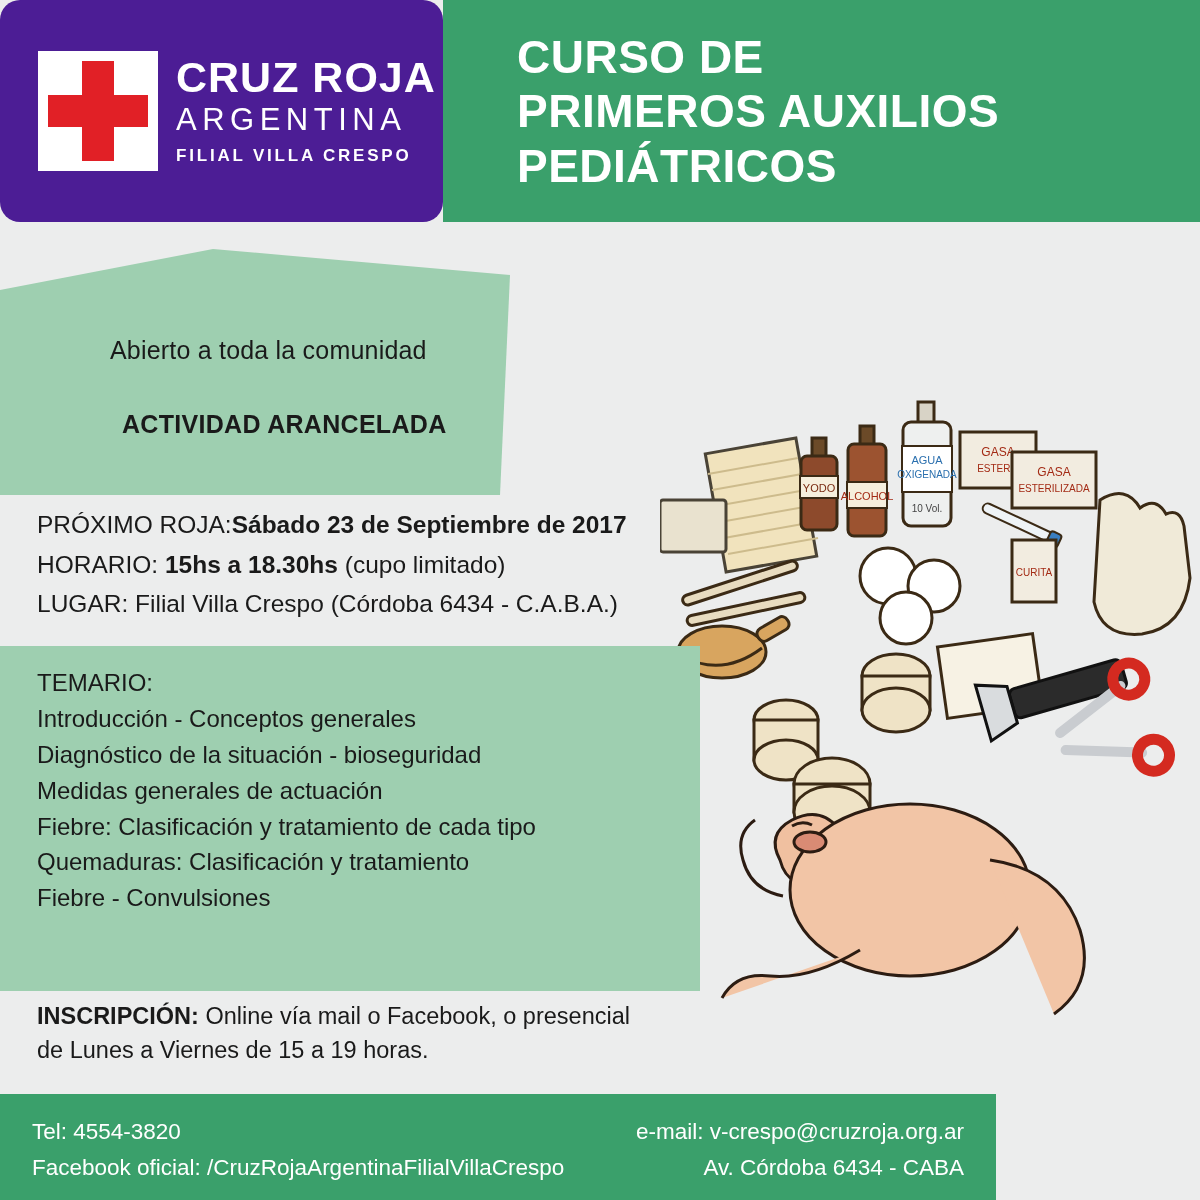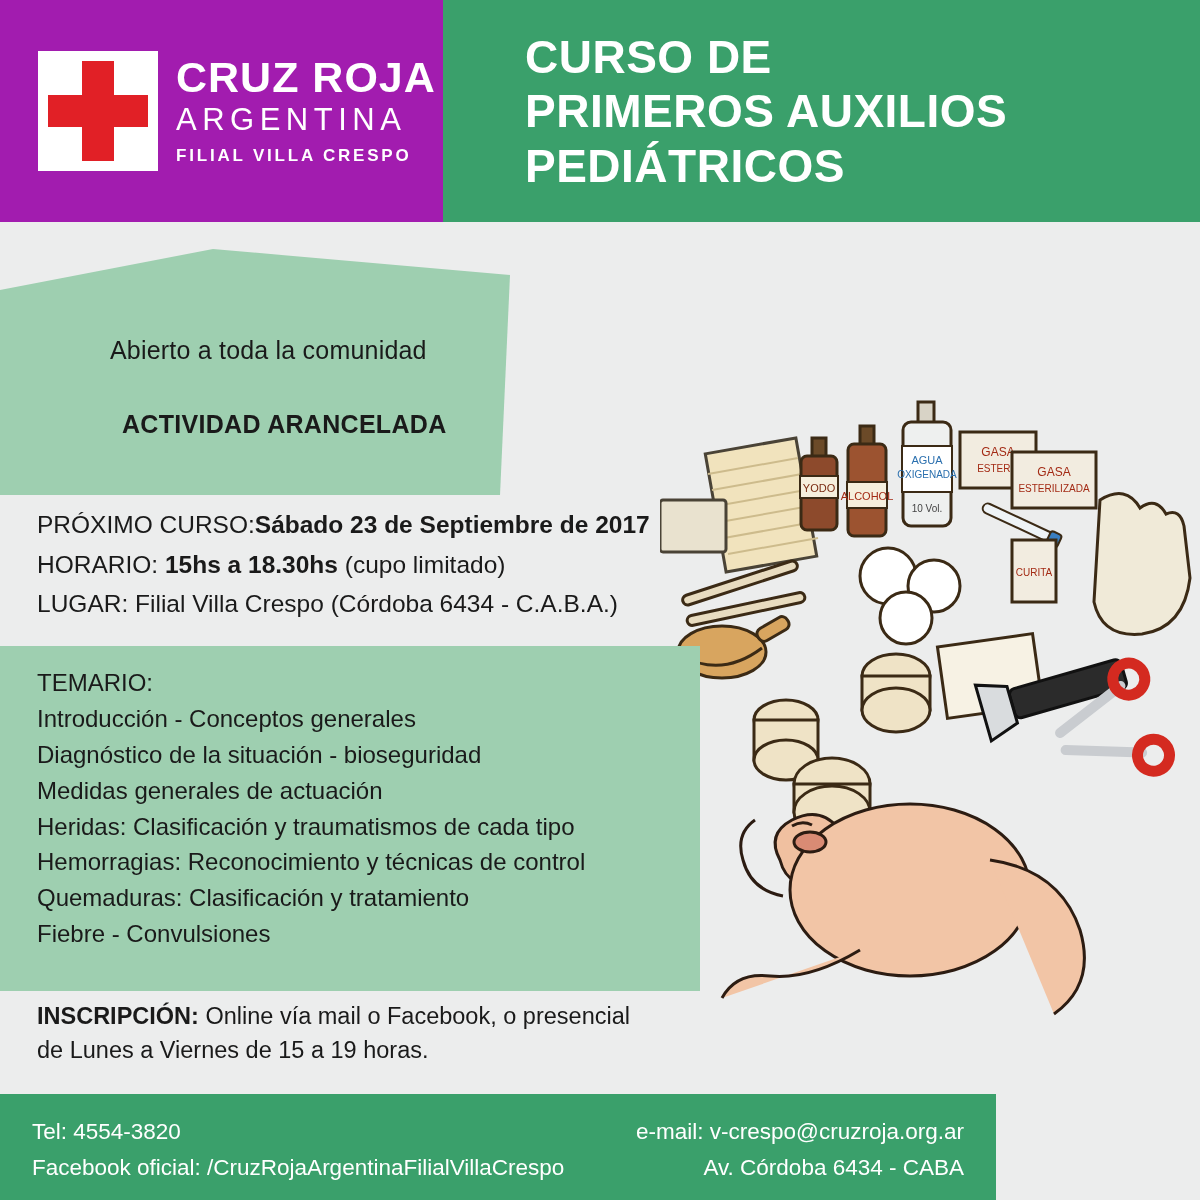--- a/index.html
+++ b/index.html
@@ -16,24 +16,25 @@
   }
 
   
   .header {
     position: absolute; top: 0; left: 0;
     width: 1200px; height: 222px;
     display: flex;
   }
   .header-left {
     width: 443px; height: 222px;
-    background: #a21caf;
+    background: #4c1d95;
     display: flex;
     align-items: center;
     padding-left: 38px;
+    border-radius: 20px;
   }
   .logo-wrap { display: flex; align-items: center; }
   .cross-badge {
     position: relative;
     width: 120px; height: 120px;
     background: #ffffff;
     flex: 0 0 auto;
   }
   .cross-badge::before, .cross-badge::after {
     content: "";
@@ -63,21 +64,20 @@
     position: relative;
   }
   .header-title {
     position: absolute;
     left: 74px; top: 30px;
     color: #ffffff;
     font-size: 46px;
     font-weight: bold;
     line-height: 1.18;
     letter-spacing: 0.5px;
-    margin-left: 8px;
   }
 
   
   .angled-green {
     position: absolute;
     left: 0; top: 240px;
     width: 510px; height: 255px;
     background: #9ecfb0;
     clip-path: polygon(0 50px, 213px 9px, 510px 35px, 500px 255px, 0 255px);
   }
@@ -314,41 +314,40 @@
         <path d="M330 470 q70 10 90 70 q16 54 -26 84" fill="#f2c5a6" stroke="#2c1c12" stroke-width="3"></path>
         <path d="M200 560 q-50 30 -90 26 q-34 -4 -48 22" fill="#f2c5a6" stroke="#2c1c12" stroke-width="3"></path>
         <ellipse cx="150" cy="452" rx="16" ry="10" fill="#d98b74" stroke="#2c1c12" stroke-width="3"></ellipse>
         <path d="M132 436 q10 -6 20 -1" fill="none" stroke="#2c1c12" stroke-width="3"></path>
       </g>
     </svg>
   </div>
 
   <div class="details">
     <div>
-      <span>PRÓXIMO CURSO:</span><b>Sábado 23 de Septiembre de 2017</b>
+      <span>PRÓXIMO ROJA:</span><b>Sábado 23 de Septiembre de 2017</b>
     </div>
     <div>
       <span>HORARIO:</span>
       <b>15hs a 18.30hs</b>
       <span>(cupo limitado)</span>
     </div>
     <div>
       <span>LUGAR:</span>
       <span>Filial Villa Crespo (Córdoba 6434 - C.A.B.A.)</span>
     </div>
   </div>
 
   <div class="temario-panel"></div>
   <div class="temario">
     <div>TEMARIO:</div>
     <div>Introducción - Conceptos generales</div>
     <div>Diagnóstico de la situación - bioseguridad</div>
     <div>Medidas generales de actuación</div>
-    <div>Heridas: Clasificación y traumatismos de cada tipo</div>
-    <div>Hemorragias: Reconocimiento y técnicas de control</div>
+    <div>Fiebre: Clasificación y tratamiento de cada tipo</div>
     <div>Quemaduras: Clasificación y tratamiento</div>
     <div>Fiebre - Convulsiones</div>
   </div>
 
   <div class="inscripcion">
     <b>INSCRIPCIÓN:</b><span> Online vía mail o Facebook, o presencial de Lunes a Viernes de 15 a 19 horas.</span>
   </div>
 
   <div class="footer">
     <div class="footer-left">

